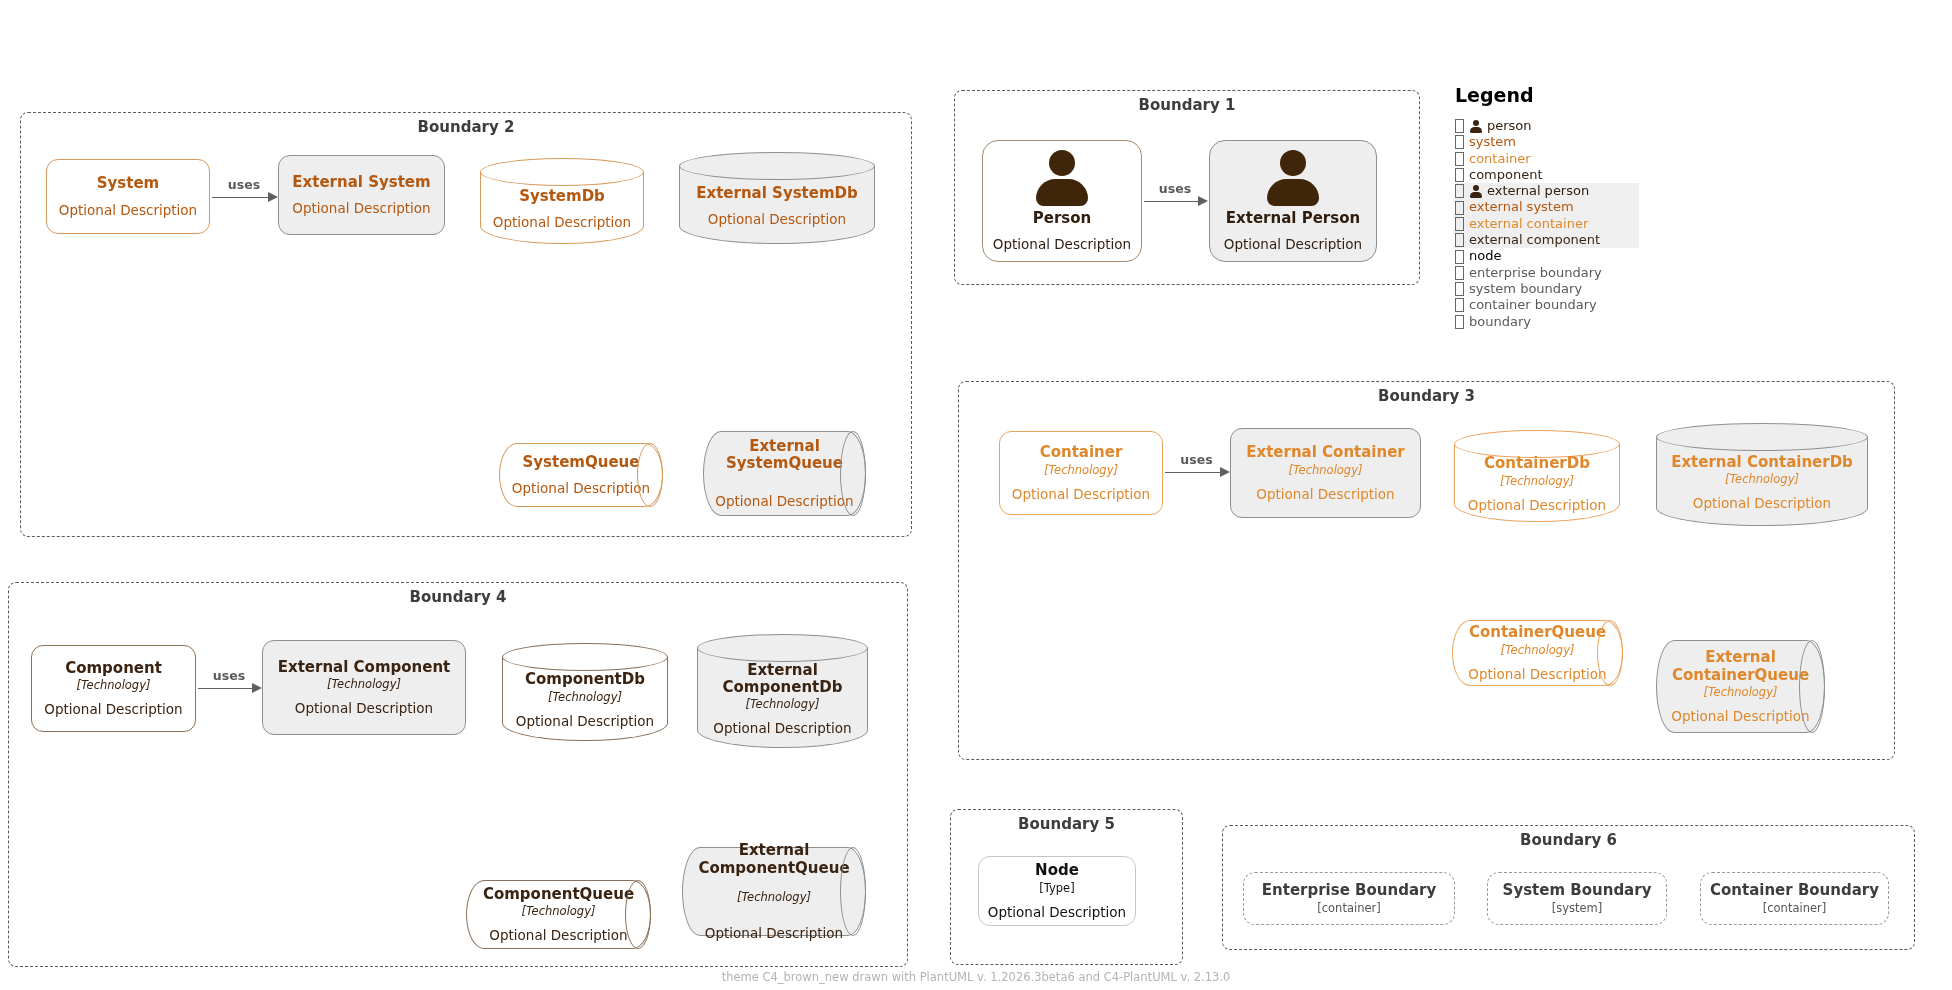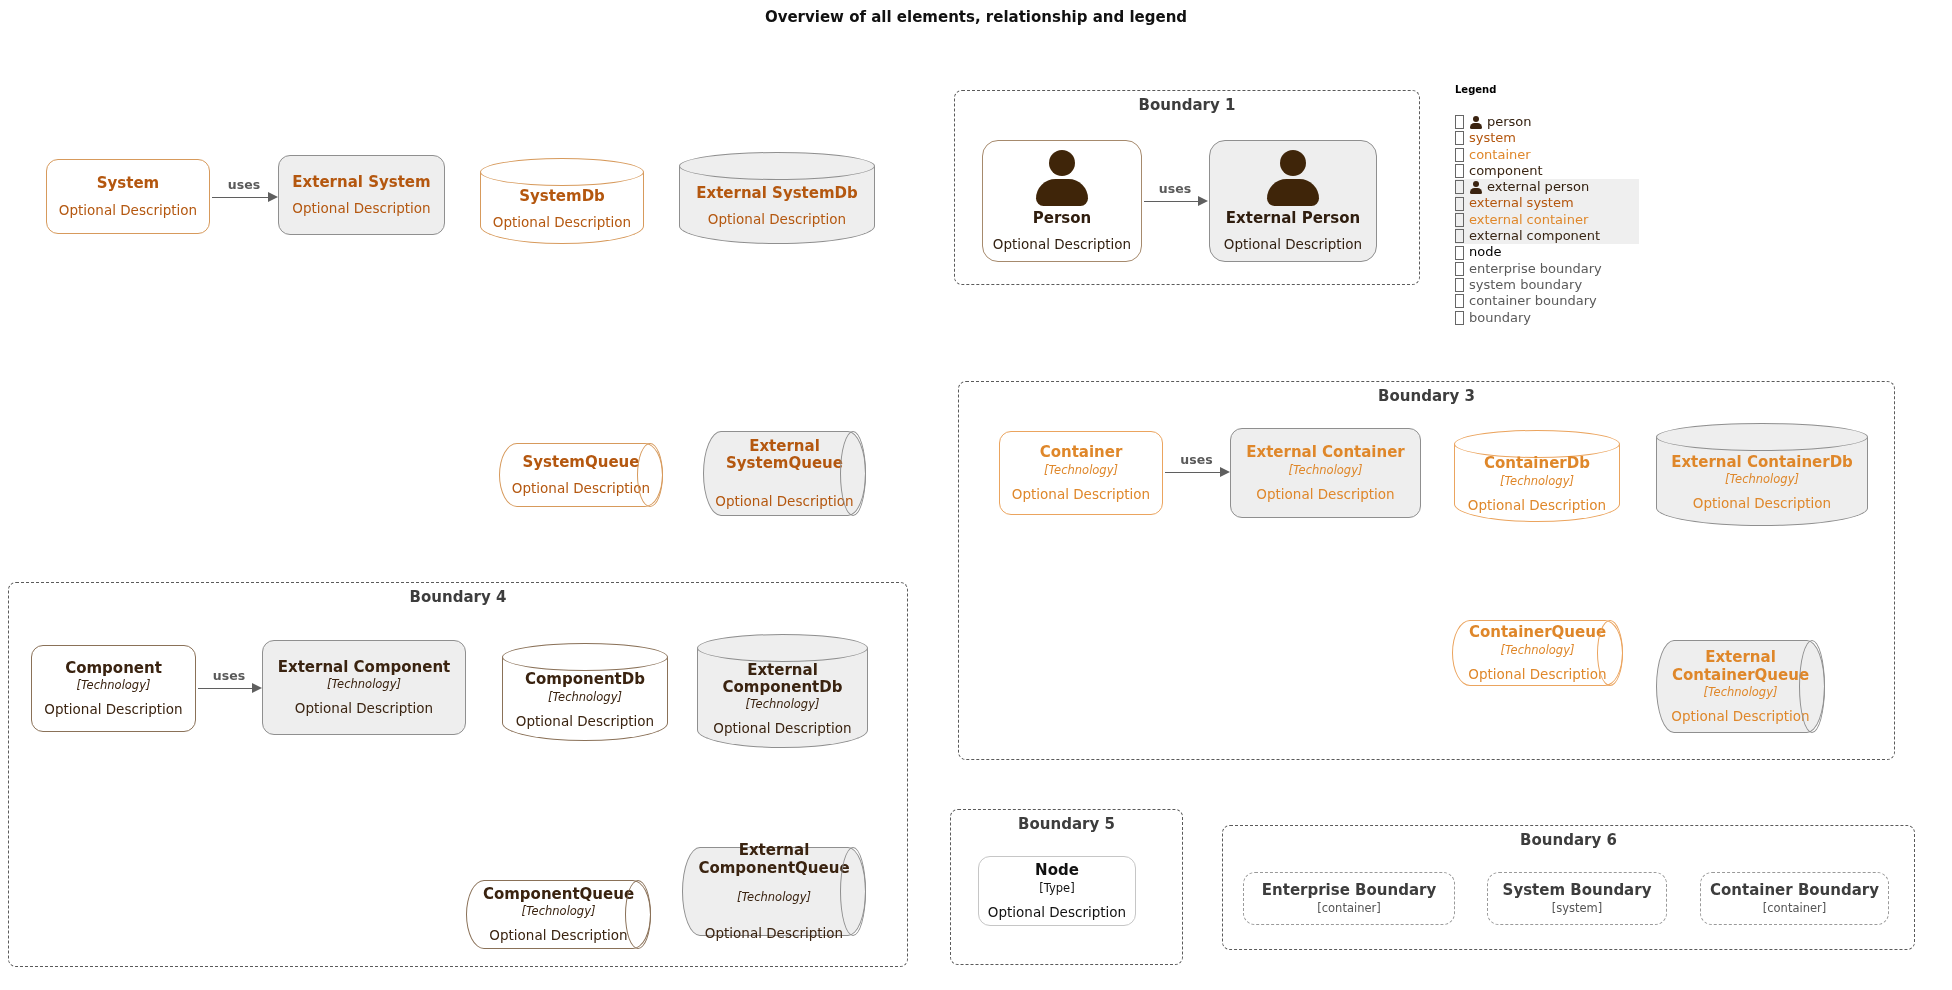--- a/index.html
+++ b/index.html
@@ -61,40 +61,42 @@
     font-size:12.5px;font-weight:bold;color:#5a5a5a;}
 
   
   .bbox{position:absolute;border:1.4px dashed #9a9a9a;border-radius:12px;box-sizing:border-box;
     display:flex;flex-direction:column;align-items:center;justify-content:center;text-align:center;}
   .bbox .t{font-size:15px;font-weight:bold;color:#3d3d3d;line-height:1.1;}
   .bbox .ty{font-size:11.5px;color:#555;margin-top:2px;}
 
   
   .legend{position:absolute;left:1455px;top:84px;width:184px;}
-  .legend .lg-title{font-size:10px;font-weight:bold;color:#000;margin-bottom:19px;}
+  .legend .lg-title{font-size:19px;font-weight:bold;color:#000;margin-bottom:12px;}
   .lg-row{display:flex;align-items:center;font-size:13px;line-height:16.3px;height:16.3px;white-space:nowrap;}
   .lg-row.grey{background:#efefef;}
   .tofu{display:inline-block;width:7px;height:12px;border:1px solid #666;margin-right:5px;flex:0 0 auto;}
   .mini-person{position:relative;display:inline-block;width:14px;height:13px;margin-right:4px;flex:0 0 auto;}
   .mini-person::before{content:'';position:absolute;left:4px;top:0;width:6px;height:6px;border-radius:50%;background:#3a2310;}
   .mini-person::after{content:'';position:absolute;left:1px;top:7px;width:12px;height:6px;border-radius:6px 6px 2px 2px;background:#3a2310;}
   .lg-person{color:#33200f;} .lg-system{color:#b4570f;} .lg-container{color:#df872a;}
   .lg-component{color:#3a2614;} .lg-node{color:#000;} .lg-bound{color:#5a5a5a;}
 
   .footer{position:absolute;left:0;top:970px;width:100%;text-align:center;
     font-size:11.5px;color:#b3b3b3;}
 </style>
 </head>
 <body>
 
 <div id="canvas">
 
-  <div class="diagram-title">Overview of all elements, relationship and legend</div>
-
+
+  <div class="boundary" style="left:20px;top:112px;width:892px;height:425px;">
+    <div class="boundary-title">Boundary 2</div>
+  </div>
   <div class="boundary" style="left:954px;top:90px;width:466px;height:195px;">
     <div class="boundary-title">Boundary 1</div>
   </div>
   <div class="boundary" style="left:958px;top:381px;width:937px;height:379px;">
     <div class="boundary-title">Boundary 3</div>
   </div>
   <div class="boundary" style="left:8px;top:582px;width:900px;height:385px;">
     <div class="boundary-title">Boundary 4</div>
   </div>
   <div class="boundary" style="left:950px;top:809px;width:233px;height:156px;">
@@ -314,13 +316,14 @@
   </div>
   <div class="bbox" style="left:1487px;top:872px;width:180px;height:53px;">
     <div class="t">System Boundary</div>
     <div class="ty">[system]</div>
   </div>
   <div class="bbox" style="left:1700px;top:872px;width:189px;height:53px;">
     <div class="t">Container Boundary</div>
     <div class="ty">[container]</div>
   </div>
 
+  <div class="footer">theme C4_brown_new drawn with PlantUML v. 1.2026.3beta6 and C4-PlantUML v. 2.13.0</div>
 </div>
 
 </body></html>

